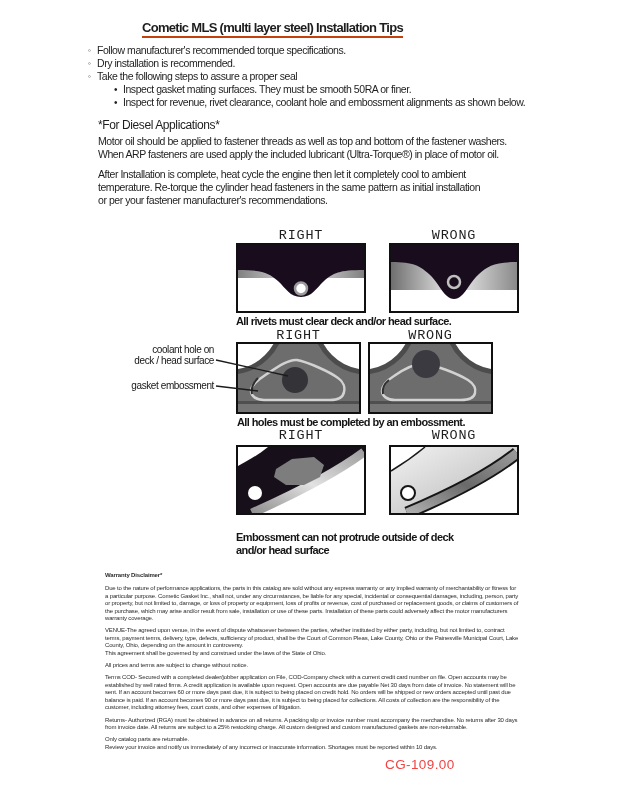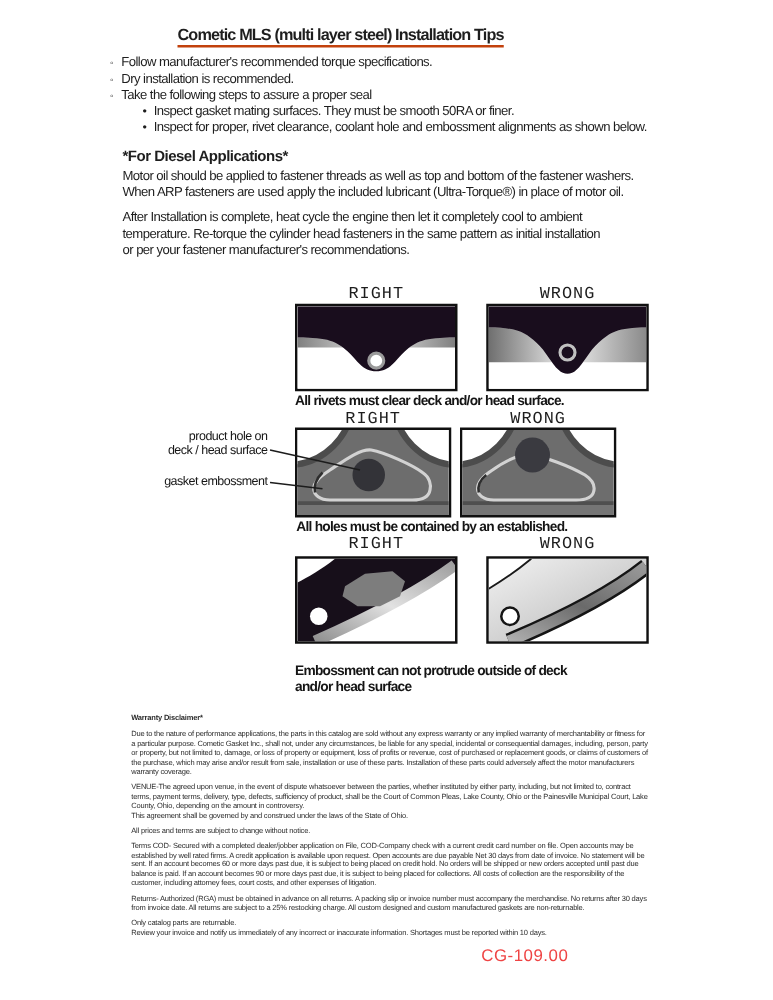--- a/index.html
+++ b/index.html
@@ -10,21 +10,21 @@
   .abs{position:absolute;}
   .title{
     left:98px;top:20px;font-size:13px;font-weight:bold;letter-spacing:-0.7px;
     border-bottom:2px solid #c2410c;padding-bottom:1px;display:inline-block;white-space:nowrap;margin-left:44px;
   }
   .tips{left:88px;top:44px;font-size:10.5px;letter-spacing:-0.45px;line-height:13px;}
   .tip-row{display:flex;align-items:flex-start;white-space:nowrap;}
   .tip-row .mk{width:9px;font-size:8px;line-height:13px;flex:0 0 9px;}
   .tip-row.sub{margin-left:26px;}
   .tip-row.sub .mk{font-size:10px;}
-  .diesel-h{left:98px;top:118px;font-size:12px;font-weight:bold;letter-spacing:-0.4px;}
+  .diesel-h{left:98px;top:118px;font-size:12px;font-weight:normal;letter-spacing:-0.4px;}
   .para{font-size:10.5px;letter-spacing:-0.45px;line-height:12.8px;white-space:pre-line;width:470px;}
   .p1{left:98px;top:135px;}
   .p2{left:98px;top:168px;}
   .pnote{left:98px;top:208px;}
   .figure{left:0;top:0;width:618px;}
   .rw-label{font-size:13.5px;font-weight:500;letter-spacing:0.8px;text-align:center;white-space:nowrap;font-family:Liberation Mono, monospace;}
   .panel{border:2px solid #101010;display:block;background:#fff;}
   .caption{font-size:11px;font-weight:600;letter-spacing:-0.6px;line-height:12.5px;white-space:pre-line;color:#151515;}
   .side-label{font-size:10px;letter-spacing:-0.4px;line-height:11px;text-align:right;white-space:pre-line;color:#161616;}
   .legal{left:105px;top:572px;width:414px;font-size:6px;letter-spacing:-0.15px;line-height:7.4px;color:#2c2c2c;}
@@ -51,21 +51,21 @@
     <div class="tip-row">
         <span class="mk">◦</span>
         <span>Take the following steps to assure a proper seal</span>
       </div>
     <div class="tip-row sub">
         <span class="mk">•</span>
         <span>Inspect gasket mating surfaces.  They must be smooth 50RA or finer.</span>
       </div>
     <div class="tip-row sub">
         <span class="mk">•</span>
-        <span>Inspect for proper, rivet clearance, coolant hole and embossment alignments as shown below.</span>
+        <span>Inspect for revenue, rivet clearance, coolant hole and embossment alignments as shown below.</span>
       </div>
   </div>
 
   <div class="abs diesel-h">*For Diesel Applications*</div>
   <div class="abs para p1">Motor oil should be applied to fastener threads as well as top and bottom of the fastener washers.
 When ARP fasteners are used apply the included lubricant (Ultra-Torque®) in place of motor oil.</div>
   <div class="abs para p2">After Installation is complete, heat cycle the engine then let it completely cool to ambient
 temperature. Re-torque the cylinder head fasteners in the same pattern as initial installation
 or per your fastener manufacturer's recommendations.</div>
 
@@ -102,21 +102,21 @@
       <circle cx="63" cy="37" r="6" fill="#190d1d" stroke="#c0c0c0" stroke-width="2.5"></circle>
     </svg>
 
     <div class="abs caption" style="left:236px;top:87px;width:280px;">All rivets must clear deck and/or head surface.</div>
   </div>
 
   <div class="abs figure" style="top:328px;height:102px;">
     <div class="abs rw-label" style="left:236px;top:0;width:125px;">RIGHT</div>
     <div class="abs rw-label" style="left:368px;top:0;width:125px;">WRONG</div>
 
-    <div class="abs side-label" style="left:100px;top:16px;width:114px;">product hole on
+    <div class="abs side-label" style="left:100px;top:16px;width:114px;">coolant hole on
 deck / head surface</div>
     <div class="abs side-label" style="left:100px;top:52px;width:114px;">gasket embossment</div>
 
     <svg class="abs panel" style="left:236px;top:14px;" width="121" height="68" viewBox="0 0 121 68">
       <rect width="121" height="68" fill="#6d6d6d"></rect>
       <rect x="0" y="57" width="121" height="3" fill="#4f4f4f"></rect>
       <rect x="0" y="60" width="121" height="8" fill="#757575"></rect>
       <circle cx="-8" cy="-24" r="52" fill="#ffffff" stroke="#4c4c4c" stroke-width="5"></circle>
       <circle cx="129" cy="-24" r="52" fill="#ffffff" stroke="#4c4c4c" stroke-width="5"></circle>
       <path d="M59,16 C70,18 92,28 100,34 C106,38 107,44 106,48 C105,54 100,56 92,56 L26,56 C18,56 13,52 13,47 C13,42 17,38 26,32 C38,24 50,15 59,16 Z" fill="none" stroke="#d2d2d2" stroke-width="2.5"></path>
@@ -133,21 +133,21 @@
       <path d="M52,20 C64,20 88,30 98,36 C104,40 106,45 105,49 C104,54 99,56 91,56 L25,56 C17,56 12,52 12,47 C12,42 16,37 24,32 C34,25 44,20 52,20 Z" fill="none" stroke="#d2d2d2" stroke-width="2.5"></path>
       <path d="M19,36 C14,40 12,45 13,50" fill="none" stroke="#2e2e2e" stroke-width="2"></path>
       <circle cx="56" cy="20" r="14" fill="#3a3a40"></circle>
     </svg>
 
     <svg class="abs" style="left:0;top:0;pointer-events:none;" width="618" height="102" viewBox="0 0 618 102">
       <line x1="216" y1="32" x2="288" y2="48" stroke="#1c1c1c" stroke-width="1.3"></line>
       <line x1="216" y1="58" x2="258" y2="63" stroke="#1c1c1c" stroke-width="1.3"></line>
     </svg>
 
-    <div class="abs caption" style="left:237px;top:88px;width:280px;">All holes must be contained by an established.</div>
+    <div class="abs caption" style="left:237px;top:88px;width:280px;">All holes must be completed by an embossment.</div>
   </div>
 
   <div class="abs figure" style="top:428px;">
     <div class="abs rw-label" style="left:236px;top:0;width:130px;">RIGHT</div>
     <div class="abs rw-label" style="left:389px;top:0;width:130px;">WRONG</div>
 
     <svg class="abs panel" style="left:236px;top:17px;" width="126" height="66" viewBox="0 0 126 66">
       <defs>
         <linearGradient id="f3r-band" x1="0" y1="1" x2="1" y2="0">
           <stop offset="0" stop-color="#8f8f8f"></stop>

